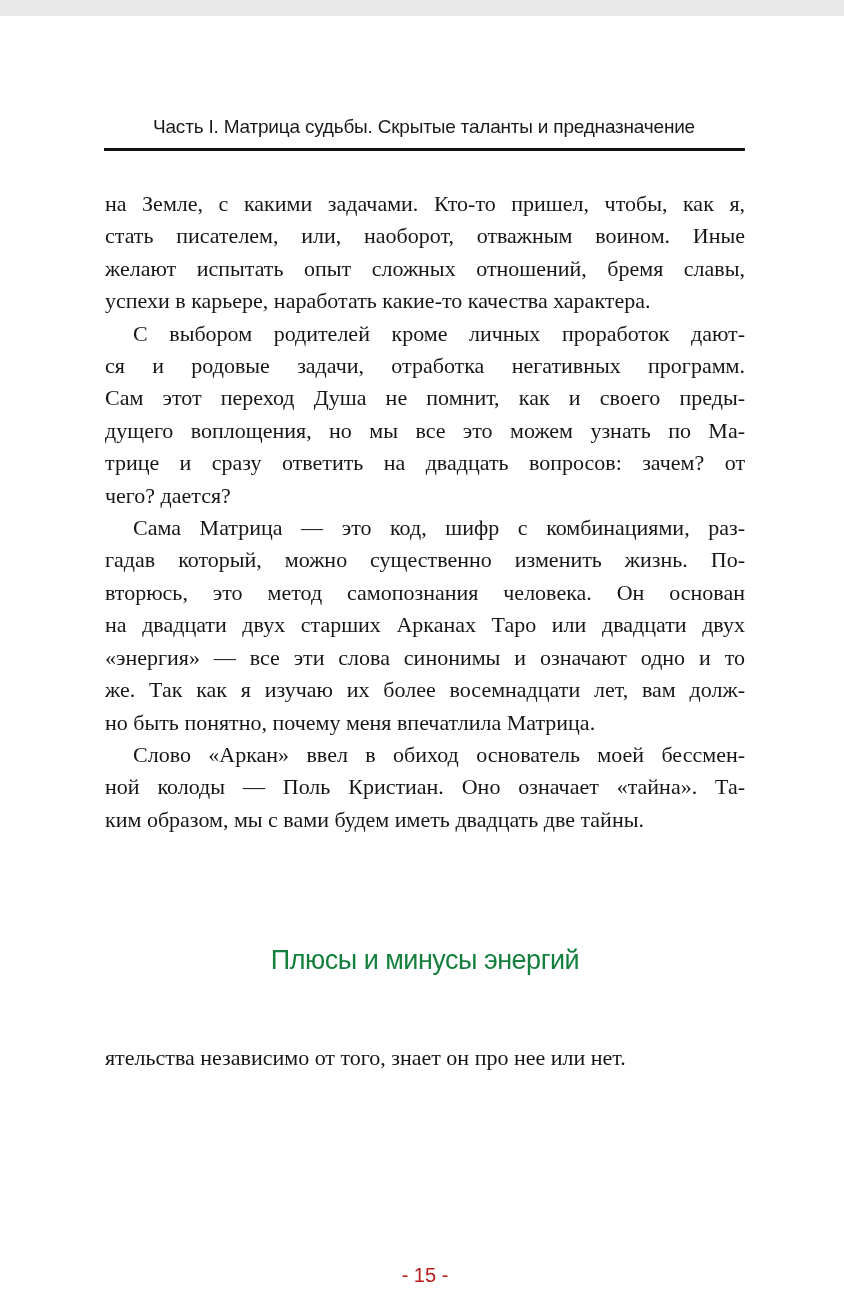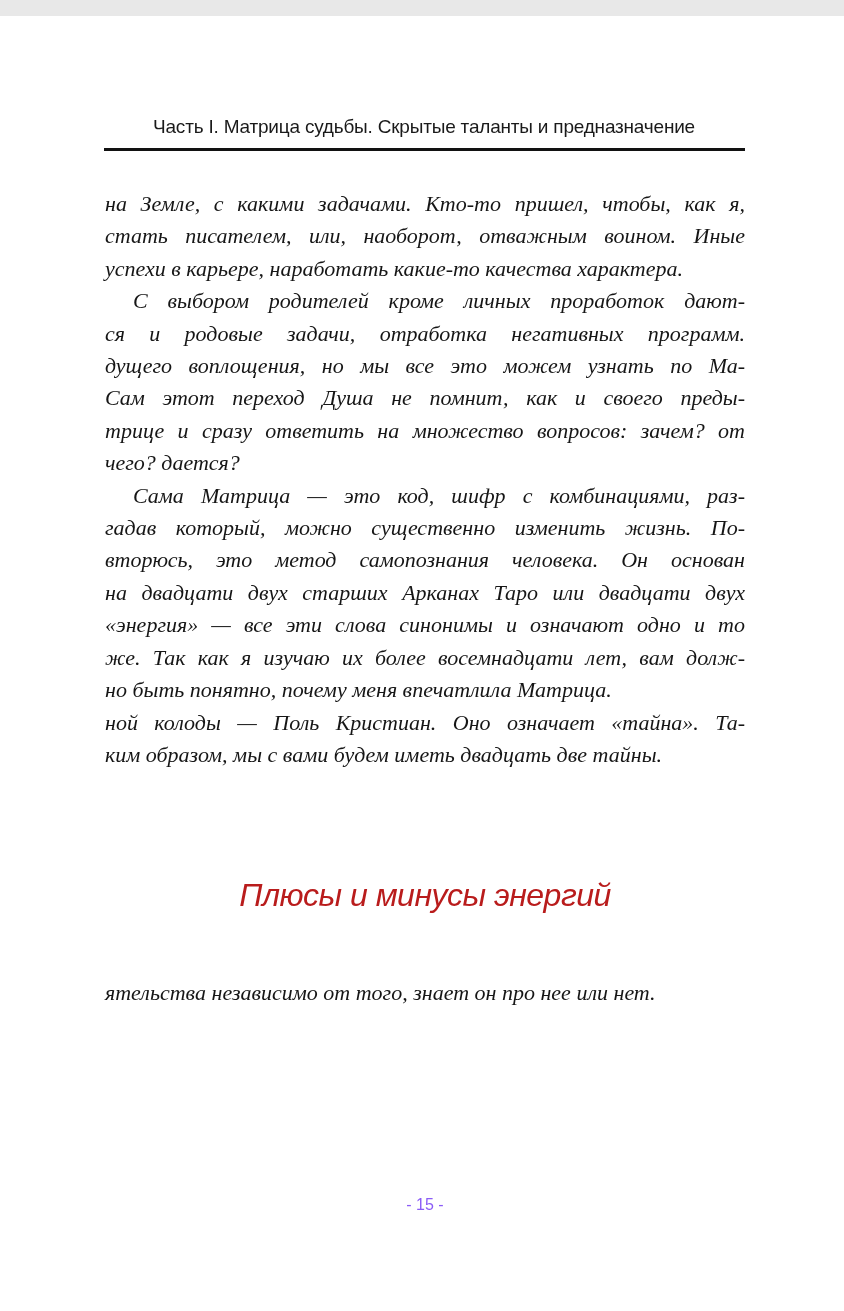--- a/index.html
+++ b/index.html
@@ -33,86 +33,87 @@
     height: 3px;
     background: #121212;
   }
   .text-block {
     position: absolute;
     top: 172px;
     left: 105px;
     width: 640px;
     font-size: 22px;
     line-height: 32.4px;
-    font-style: italic;
   }
   .paragraph { margin: 0; }
   .line {
     text-align: justify;
     text-align-last: justify;
     white-space: normal;
   }
   .line.last { text-align-last: left; }
   .paragraph.indent .line.first { text-indent: 28px; }
   .section-heading {
     margin: 100px 0 58px 0;
     text-align: center;
     font-family: "Liberation Sans", sans-serif;
-    font-size: 32px;
+    font-size: 27px;
     font-weight: 300;
     letter-spacing: -0.5px;
     line-height: 48px;
-    color: #b91c1c;
+    color: #15803d;
   }
   .page-number {
     position: absolute;
-    top: 1180px;
+    top: 1248px;
     left: 105px;
     width: 640px;
     text-align: center;
     font-family: "Liberation Sans", sans-serif;
-    font-size: 16px;
-    color: #8b5cf6;
+    font-size: 20px;
+    color: #b91c1c;
   }
 </style>
 </head>
 <body>
 
 <div class="page">
 
   <div class="running-header">Часть I. Матрица судьбы. Скрытые таланты и предназначение</div>
 
   <div class="header-rule"></div>
 
   <div class="text-block">
 
     <div>
         <div class="paragraph">
           <div class="line first">на Земле, с какими задачами. Кто-то пришел, чтобы, как я,</div>
           <div class="line">стать писателем, или, наоборот, отважным воином. Иные</div>
+          <div class="line">желают испытать опыт сложных отношений, бремя славы,</div>
           <div class="line last">успехи в карьере, наработать какие-то качества характера.</div>
         </div>
         <div class="paragraph indent">
           <div class="line first">С выбором родителей кроме личных проработок дают-</div>
           <div class="line">ся и родовые задачи, отработка негативных программ.</div>
+          <div class="line">Сам этот переход Душа не помнит, как и своего преды-</div>
           <div class="line">дущего воплощения, но мы все это можем узнать по Ма-</div>
-          <div class="line">Сам этот переход Душа не помнит, как и своего преды-</div>
-          <div class="line">трице и сразу ответить на множество вопросов: зачем? от</div>
+          <div class="line">трице и сразу ответить на двадцать вопросов: зачем? от</div>
           <div class="line last">чего? дается?</div>
         </div>
         <div class="paragraph indent">
           <div class="line first">Сама Матрица — это код, шифр с комбинациями, раз-</div>
           <div class="line">гадав который, можно существенно изменить жизнь. По-</div>
           <div class="line">вторюсь, это метод самопознания человека. Он основан</div>
           <div class="line">на двадцати двух старших Арканах Таро или двадцати двух</div>
           <div class="line">«энергия» — все эти слова синонимы и означают одно и то</div>
           <div class="line">же. Так как я изучаю их более восемнадцати лет, вам долж-</div>
           <div class="line last">но быть понятно, почему меня впечатлила Матрица.</div>
         </div>
         <div class="paragraph indent">
+          <div class="line first">Слово «Аркан» ввел в обиход основатель моей бессмен-</div>
           <div class="line">ной колоды — Поль Кристиан. Оно означает «тайна». Та-</div>
           <div class="line last">ким образом, мы с вами будем иметь двадцать две тайны.</div>
         </div>
       </div>
 
     <h2 class="section-heading">Плюсы и минусы энергий</h2>
 
     <div>
         <div class="paragraph">
           <div class="line last">ятельства независимо от того, знает он про нее или нет.</div>

